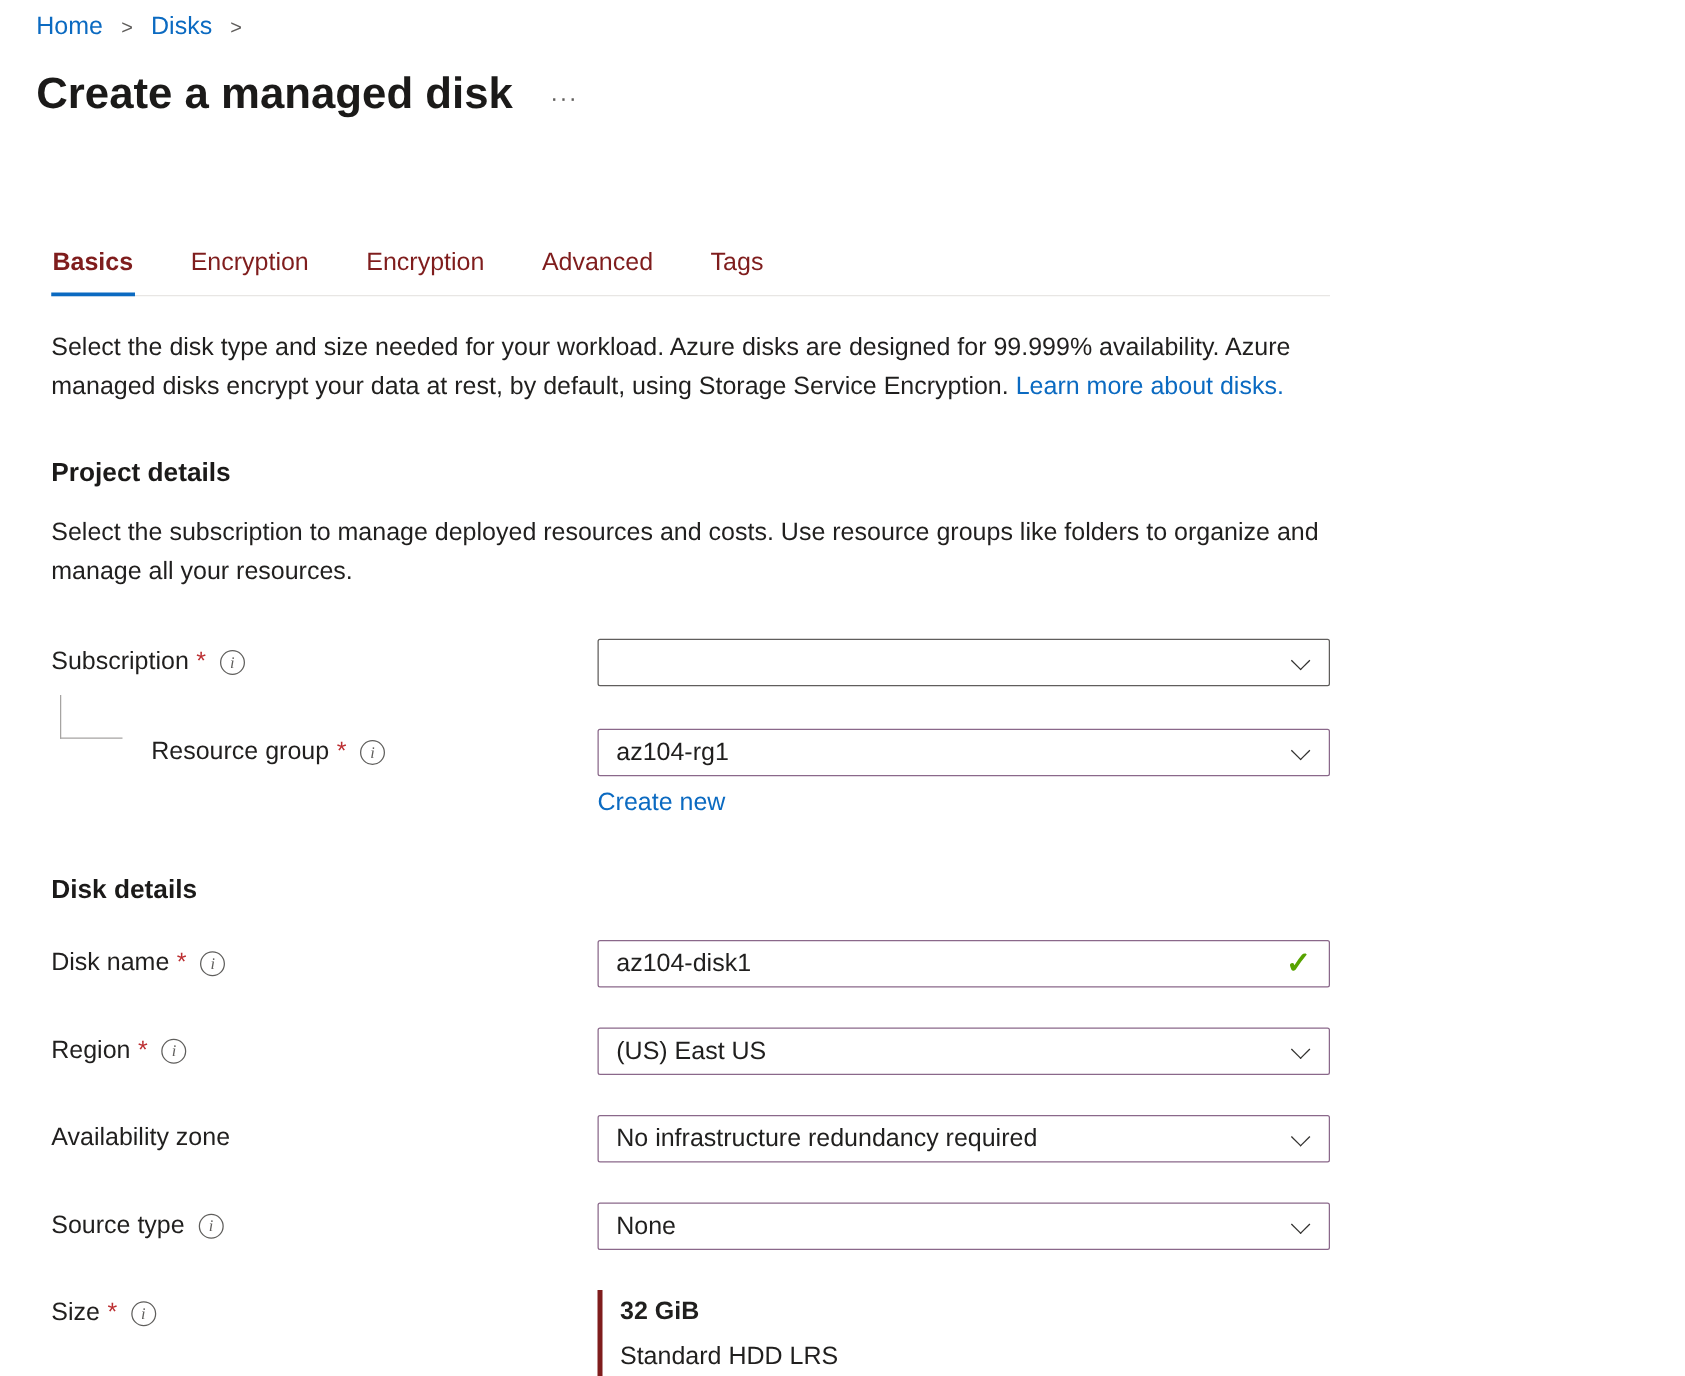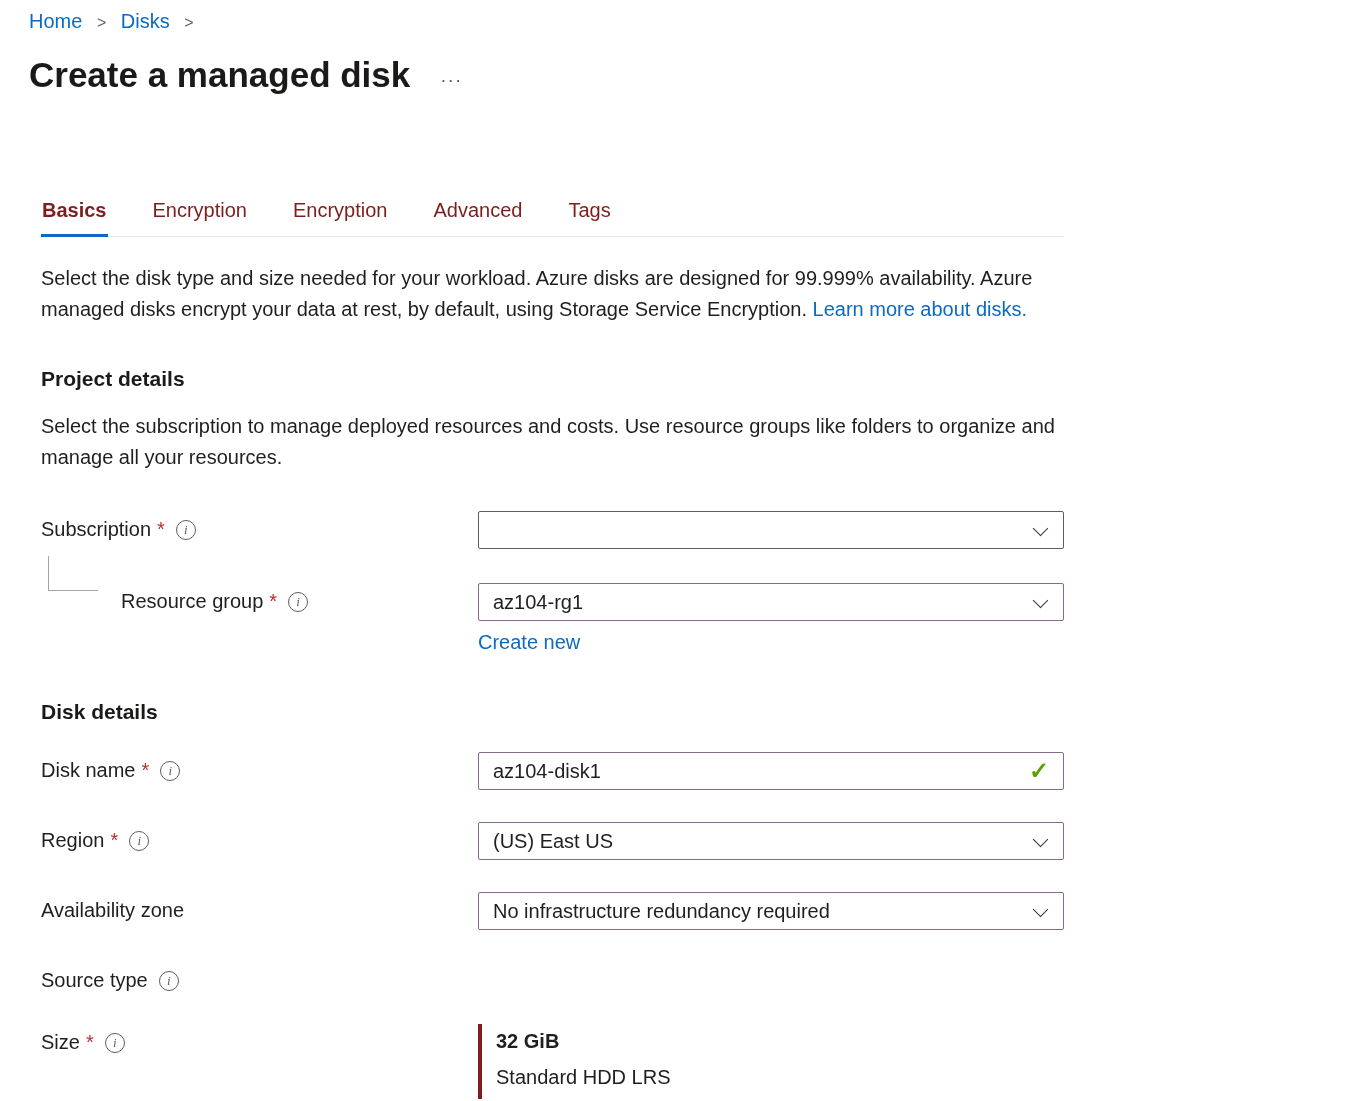--- a/index.html
+++ b/index.html
@@ -190,20 +190,26 @@
             <span class="chev"></span>
           </div>
         </div>
       </div>
 
       <div class="form-row">
         <div class="label-col">
           <span>Source type</span>
           <span class="info">i</span>
         </div>
+        <div class="control-col">
+          <div class="dropdown edited">
+            <span class="value">None</span>
+            <span class="chev"></span>
+          </div>
+        </div>
       </div>
 
       <div class="form-row">
         <div class="label-col">
           <span>Size</span>
           <span class="req">*</span>
           <span class="info">i</span>
         </div>
         <div class="control-col">
           <div class="size-block">

